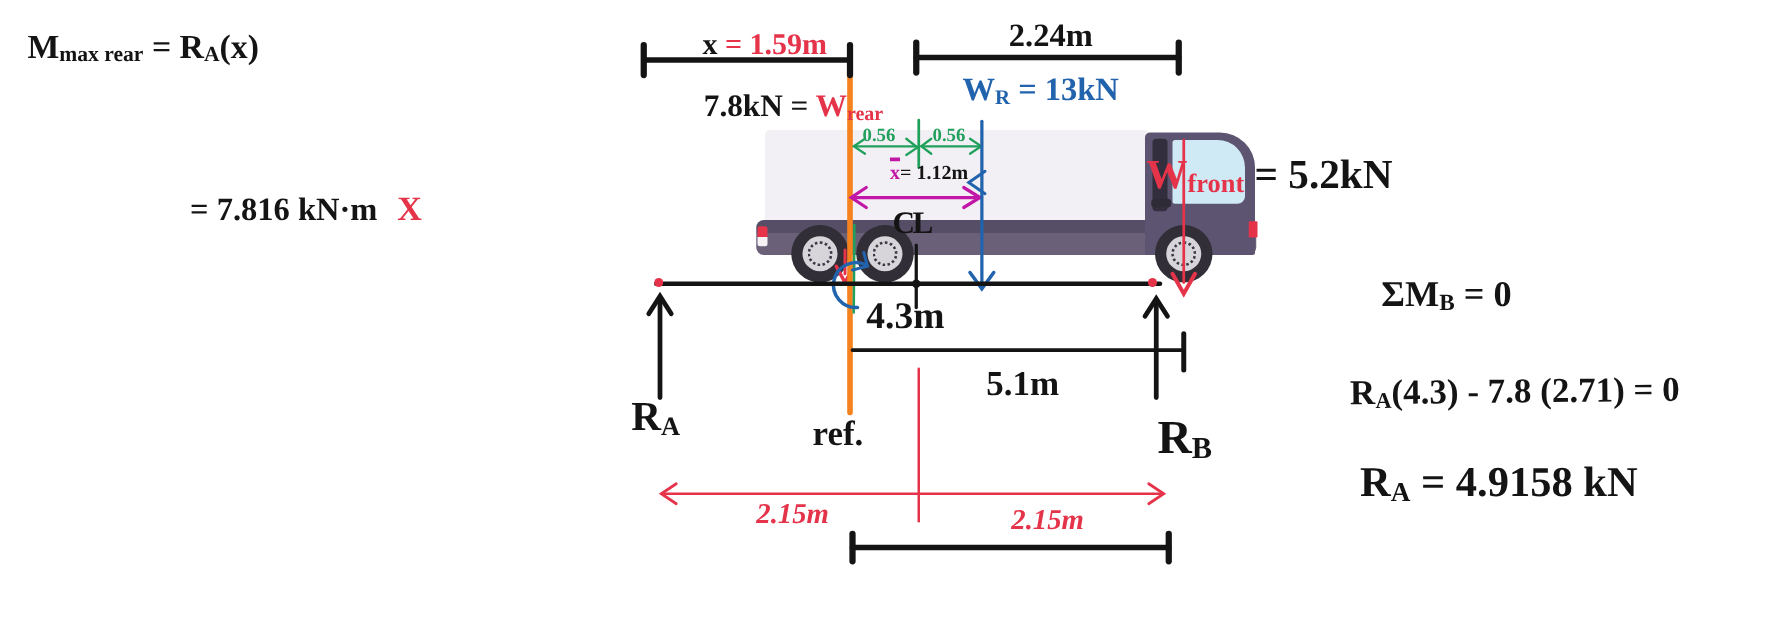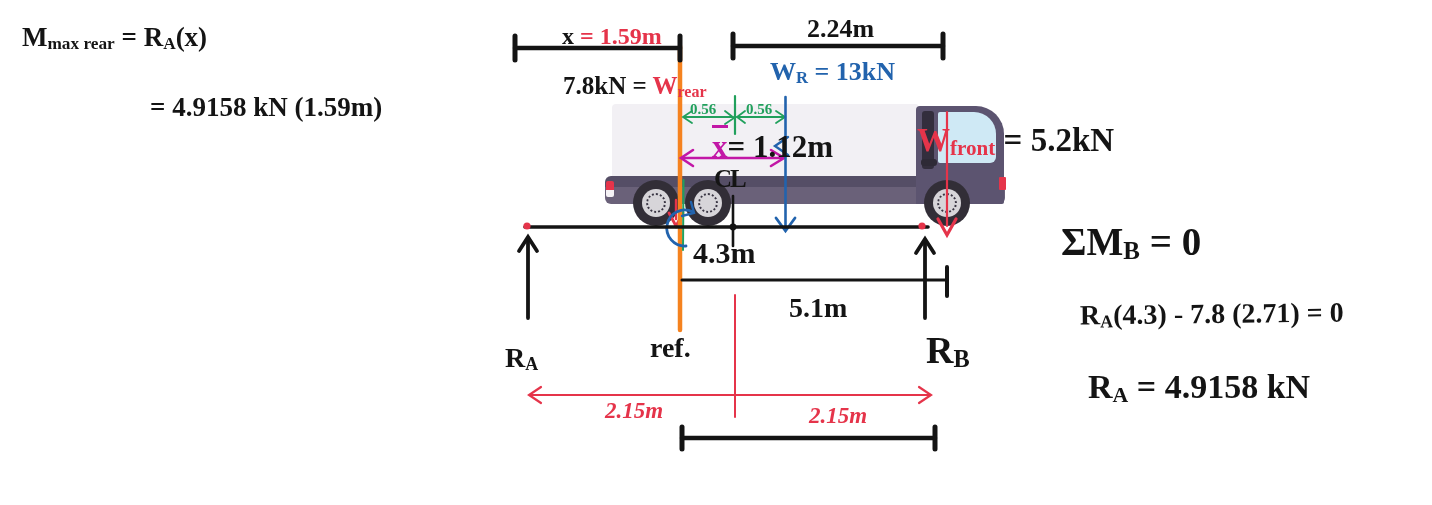--- a/index.html
+++ b/index.html
@@ -160,22 +160,22 @@
     <g stroke="var(--c-ink)" stroke-linecap="round" fill="none">
       <path d="M682 438 L935 438" stroke-width="4.5"></path>
       <path d="M682 427 L682 449" stroke-width="5"></path>
       <path d="M935 427 L935 449" stroke-width="5"></path>
     </g>
   </svg>
 
   <div class="lbl" style="left:22px;top:24px;font-size:27px;">
     <span>M</span><span class="sub">max rear</span><span> = R</span><span class="sub">A</span><span>(x)</span>
   </div>
-  <div class="lbl" style="left:150px;top:94px;font-size:27px;">
-    <span>=  4.9158 kN (1.59m)</span>
+  <div class="lbl" style="left:152px;top:154px;font-size:26px;">
+    <span>= 7.816 kN·m</span><span class="red wrong">X</span>
   </div>
 
   <div class="lbl" style="left:551px;top:24px;font-size:24px;margin-left:11px;">
     <span>x</span>
     <span class="red">= 1.59m</span>
   </div>
   <div class="lbl" style="left:807px;top:16px;font-size:26px;">
     <span>2.24m</span>
   </div>
 
@@ -188,51 +188,51 @@
   <div class="lbl" style="left:917px;top:78px;font-size:33px;margin-top:46px;">
     <span class="red">W</span><span class="red sub">front</span><span> = 5.2kN</span>
   </div>
 
   <div class="lbl green" style="left:690px;top:102px;font-size:15px;">
     <span>0.56</span>
   </div>
   <div class="lbl green" style="left:746px;top:102px;font-size:15px;">
     <span>0.56</span>
   </div>
-  <div class="lbl" style="left:712px;top:131px;font-size:31px;">
+  <div class="lbl" style="left:712px;top:131px;font-size:16px;">
     <span class="magenta overbar">x</span><span>= 1.12m</span>
   </div>
   <div class="lbl" style="left:714px;top:166px;font-size:25px;letter-spacing:-2px;">
     <span>CL</span>
   </div>
 
   <div class="lbl" style="left:693px;top:238px;font-size:30px;">
     <span>4.3m</span>
   </div>
   <div class="lbl" style="left:789px;top:294px;font-size:28px;">
     <span>5.1m</span>
   </div>
-  <div class="lbl" style="left:505px;top:344px;font-size:28px;">
+  <div class="lbl" style="left:505px;top:318px;font-size:33px;">
     <span>R</span><span class="sub">A</span>
   </div>
   <div class="lbl" style="left:650px;top:334px;font-size:28px;">
     <span>ref.</span>
   </div>
   <div class="lbl" style="left:926px;top:331px;font-size:38px;">
     <span>R</span><span class="sub">B</span>
   </div>
 
   <div class="lbl red" style="left:605px;top:399px;font-size:23px;font-style:italic;">
     <span>2.15m</span>
   </div>
   <div class="lbl red" style="left:809px;top:404px;font-size:23px;font-style:italic;">
     <span>2.15m</span>
   </div>
 
-  <div class="lbl" style="left:1061px;top:222px;font-size:39px;">
+  <div class="lbl" style="left:1105px;top:222px;font-size:29px;">
     <span>ΣM</span><span class="sub">B</span><span> = 0</span>
   </div>
   <div class="lbl" style="left:1080px;top:300px;font-size:28px;transform:rotate(-0.6deg);">
     <span>R</span><span class="sub">A</span><span>(4.3) - 7.8 (2.71) = 0</span>
   </div>
   <div class="lbl" style="left:1088px;top:370px;font-size:34px;">
     <span>R</span><span class="sub">A</span><span> = 4.9158 kN</span>
   </div>
 
 </div>

